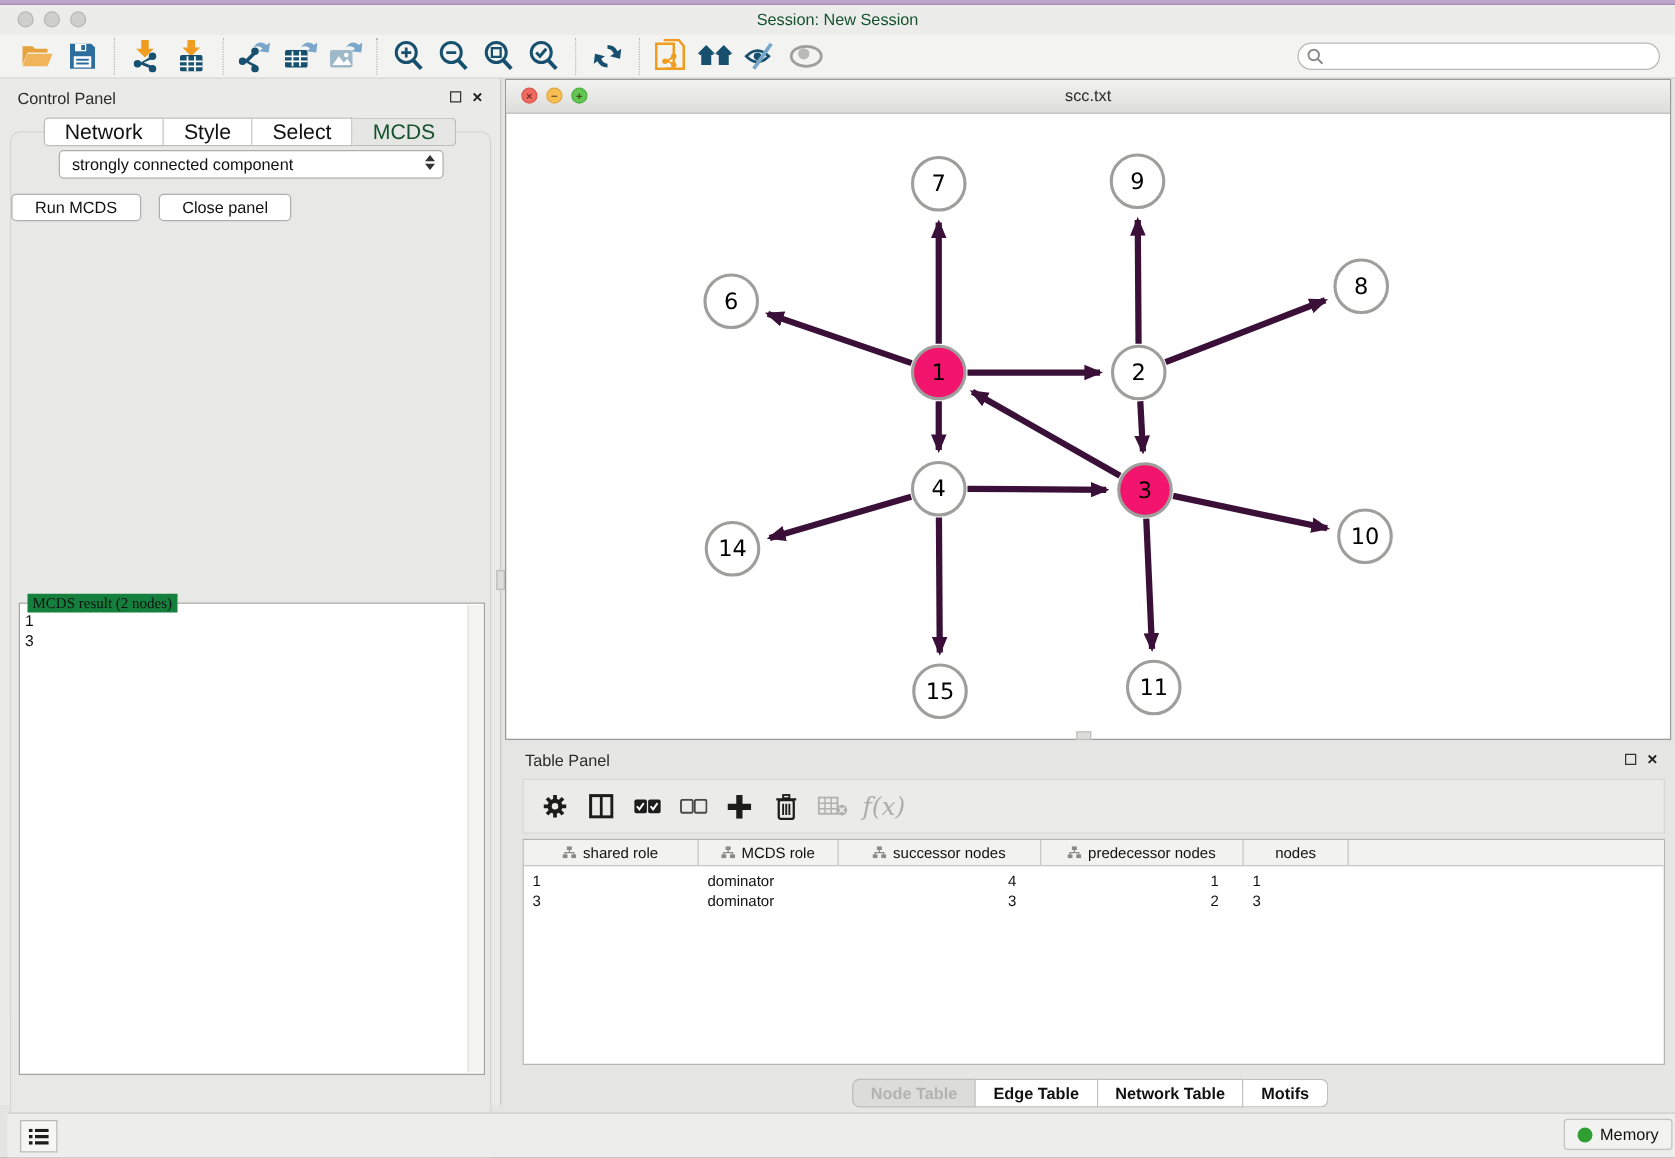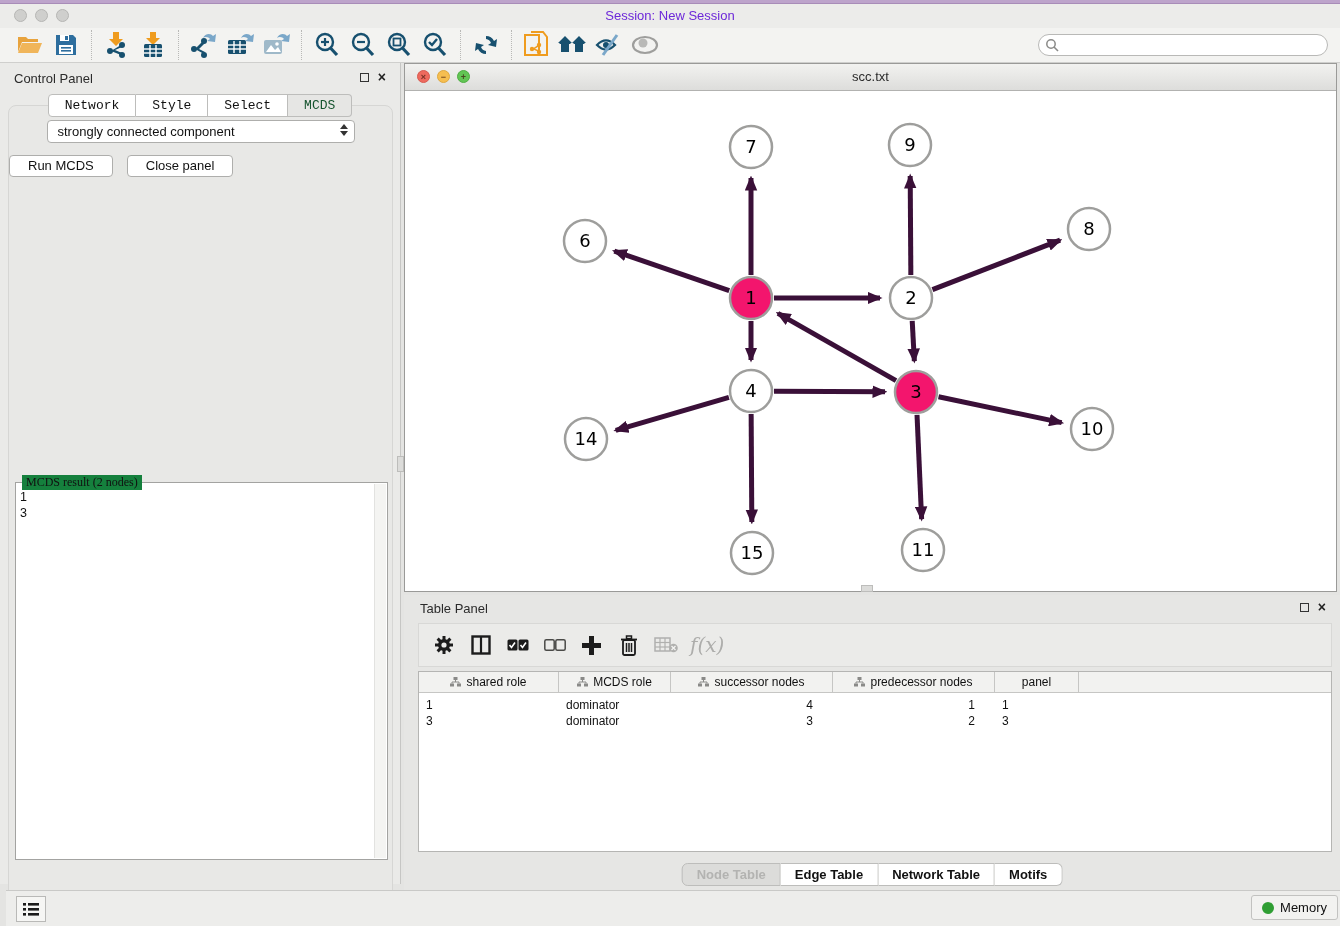--- a/index.html
+++ b/index.html
@@ -4,21 +4,21 @@
 <style>
   html,body{margin:0;padding:0;}
   body{font-family:"Liberation Sans",sans-serif;background:#888;}
   .app{position:relative;width:1340px;height:926px;background:#e4e4e2;overflow:hidden;}
 
   
   .topstrip{position:absolute;left:0;top:0;width:100%;height:4px;background:#bda4cb;border-bottom:1px solid #a88cb8;box-sizing:border-box;}
   .titlebar{position:absolute;left:0;top:4px;width:100%;height:24px;background:#ececea;}
   .traffic{position:absolute;left:14px;top:5px;display:flex;gap:8px;}
   .tl{width:13px;height:13px;border-radius:50%;background:#cfcfcd;border:1px solid #b6b6b4;box-sizing:border-box;}
-  .main-title{position:absolute;left:0;right:0;top:4px;text-align:center;font-size:13px;color:#6d28d9;}
+  .main-title{position:absolute;left:0;right:0;top:4px;text-align:center;font-size:13px;color:#14532d;}
 
   
   .toolbar{position:absolute;left:0;top:28px;width:100%;height:35px;background:#f3f3f1;border-bottom:1px solid #cfcfcd;display:flex;align-items:center;padding:0 12px;box-sizing:border-box;}
   .tb-btn{width:36px;height:30px;display:flex;align-items:center;justify-content:center;flex:0 0 auto;}
   .tb-sep{width:0;height:30px;border-left:1px dotted #b9b9b7;margin:0 7px;flex:0 0 auto;}
   .search-wrap{margin-left:auto;position:relative;width:290px;height:22px;}
   .search-input{width:100%;height:22px;border:1px solid #b9b9b7;border-radius:12px;box-sizing:border-box;padding:0 8px 0 24px;font-size:12px;background:#fff;outline:none;color:#333;}
   .search-mag{position:absolute;left:7px;top:4px;}
 
   
@@ -26,21 +26,21 @@
   .win-ctrl{display:flex;gap:9px;align-items:center;}
   .float-box{width:9px;height:9px;border:1.5px solid #333;box-sizing:border-box;}
   .close-x{font-size:14px;font-weight:bold;color:#222;line-height:9px;}
 
   
   .control-panel{position:absolute;left:0;top:63px;width:401px;height:821px;background:#eaeae8;border-right:1px solid #c6c6c4;box-sizing:border-box;}
   .cp-header{position:relative;height:30px;}
   .cp-header .panel-title{position:absolute;left:14px;top:8px;}
   .cp-header .win-ctrl{position:absolute;right:14px;top:10px;}
   .cp-tabs{position:absolute;left:0;top:31px;width:100%;display:flex;justify-content:center;z-index:2;}
-  .cp-tab{height:21px;line-height:21px;padding:0 16px;background:#fff;border:1px solid #bdbdbb;border-left:none;font-size:13px;color:#111;font-family:Liberation Mono, monospace;}
+  .cp-tab{height:21px;line-height:21px;padding:0 16px;background:#fff;border:1px solid #bdbdbb;border-left:none;font-size:17px;color:#111;}
   .cp-tab:first-child{border-left:1px solid #bdbdbb;border-radius:4px 0 0 4px;}
   .cp-tab:last-child{border-radius:0 4px 4px 0;}
   .cp-tab[data-selected="true"]{background:#e6e6e4;color:#14532d;}
   .cp-body{position:absolute;left:8px;top:42px;width:385px;height:836px;background:#e8e8e6;border:1px solid #d6d6d4;border-radius:8px;box-sizing:border-box;}
   .opt-label{margin-top:36px;text-align:center;font-size:13px;color:#111;}
   .criterion-select{position:relative;margin:14px auto 0;width:308px;height:23px;background:#fff;border:1px solid #aeaeac;border-radius:4px;box-sizing:border-box;font-size:13px;color:#111;line-height:21px;padding-left:10px;}
   .stepper{position:absolute;right:6px;top:3px;display:flex;flex-direction:column;gap:2px;}
   .stepper .tri{width:0;height:0;border-left:4px solid transparent;border-right:4px solid transparent;}
   .tri-up{border-bottom:5px solid #333;}
   .tri-down{border-top:5px solid #333;}
@@ -486,21 +486,21 @@
         <div class="thcell col3">
             <svg width="11" height="10" viewBox="0 0 11 10">
               <rect x="3.5" y="0" width="4" height="3" fill="#8a8a88"></rect>
               <rect x="0" y="6.5" width="4" height="3" fill="#8a8a88"></rect>
               <rect x="7" y="6.5" width="4" height="3" fill="#8a8a88"></rect>
               <path d="M5.5 3v2M2 6.5V5h7v1.5" stroke="#8a8a88" fill="none"></path>
             </svg>
             <span>predecessor nodes</span>
           </div>
         <div class="thcell col4">
-            <span>panel</span>
+            <span>nodes</span>
           </div>
       </div>
       <div class="tbody">
           <div class="trow">
             <div class="tcell col0" style="text-align: left;">1</div>
             <div class="tcell col1" style="text-align: left;">dominator</div>
             <div class="tcell col2" style="text-align: right;">4</div>
             <div class="tcell col3" style="text-align: right;">1</div>
             <div class="tcell col4" style="text-align: left;">1</div>
           </div>

